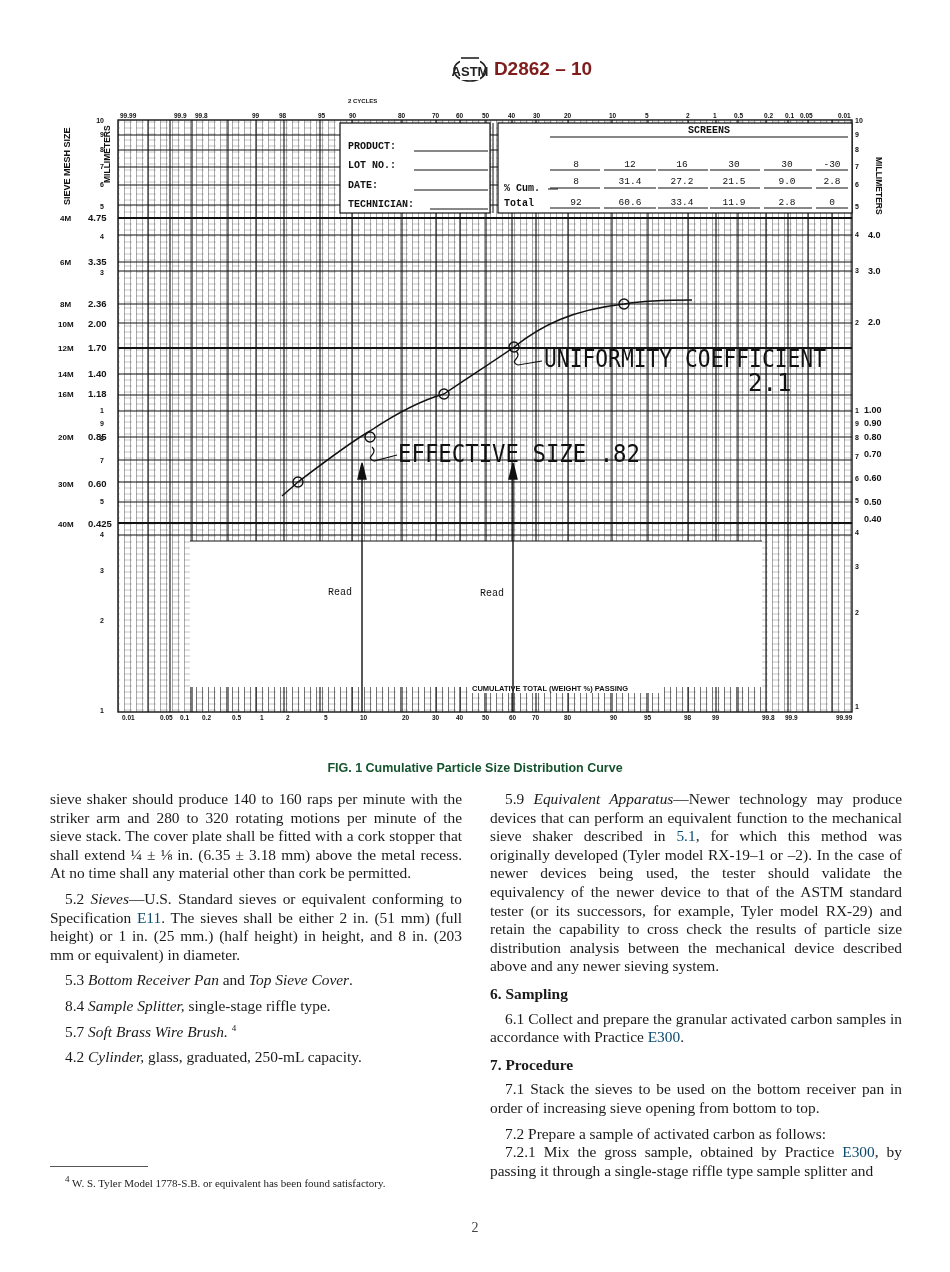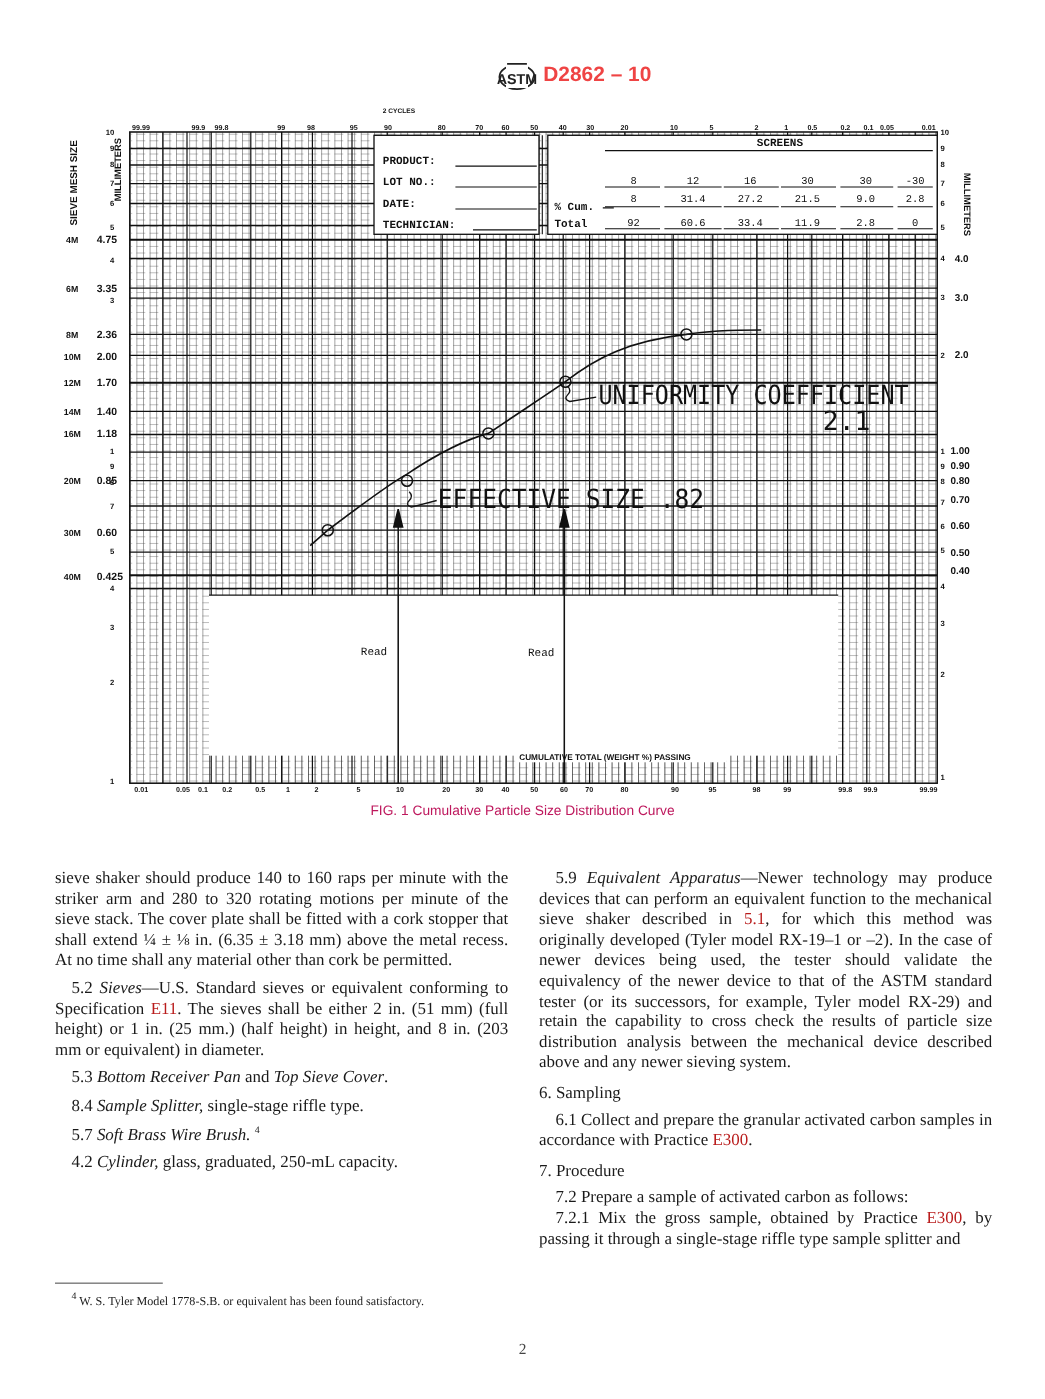--- a/index.html
+++ b/index.html
@@ -1,32 +1,32 @@
 <!DOCTYPE html>
 <html><head>
 <meta charset="utf-8">
 <style>
   html, body { margin: 0; padding: 0; background: #ffffff; }
   body { width: 950px; height: 1272px; position: relative; overflow: hidden; font-family: "Liberation Serif", serif; color: #1a1a1a; }
   .header { position: absolute; top: 52px; left: 0; width: 950px; height: 34px; display: flex; justify-content: center; align-items: center; gap: 6px; padding-left: 47px; }
   .astm-logo { width: 36px; height: 30px; }
-  .doc-id { font-family: "Liberation Sans", sans-serif; font-weight: bold; font-size: 19px; color: #ef4444; }
+  .doc-id { font-family: "Liberation Sans", sans-serif; font-weight: bold; font-size: 19px; color: #7f1d1d; }
   .figure-wrap { position: absolute; left: 52px; top: 95px; width: 846px; height: 630px; }
   .figure-wrap svg { display: block; }
-  .fig-caption { position: absolute; top: 730px; left: 0; width: 950px; text-align: center; font-family: "Liberation Sans", sans-serif; font-weight: normal; font-size: 12.5px; color: #be185d; }
+  .fig-caption { position: absolute; top: 761px; left: 0; width: 950px; text-align: center; font-family: "Liberation Sans", sans-serif; font-weight: bold; font-size: 12.5px; color: #14532d; }
   .col { position: absolute; top: 790px; width: 412px; font-size: 15.4px; line-height: 18.6px; text-align: justify; }
   .col.left { left: 50px; }
   .col.right { left: 490px; }
   .col p { margin: 0 0 7px 0; }
   .col p.cont { text-indent: 0; }
   .col p.ind { text-indent: 15px; }
   .col p.tight { margin-bottom: 0; }
-  .col h3 { font-size: 15.4px; font-weight: normal; margin: 9px 0 6px 0; }
+  .col h3 { font-size: 15.4px; font-weight: bold; margin: 9px 0 6px 0; }
   .col i { }
-  .link { color: #b91c1c; }
+  .link { color: #0c4a6e; }
   .fn-rule { position: absolute; left: 50px; top: 1166px; width: 98px; height: 1px; background: #555; }
   .footnote { position: absolute; left: 50px; top: 1177px; width: 420px; font-size: 11px; padding-left: 15px; box-sizing: border-box; }
   .footnote sup, .col sup { font-size: 9px; vertical-align: super; line-height: 0; }
   .page-num { position: absolute; top: 1220px; left: 0; width: 950px; text-align: center; font-size: 14px; color: #444; }
   .ax { font-family: "Liberation Sans", sans-serif; font-weight: bold; fill: #111; }
   .mono { font-family: "Liberation Mono", monospace; fill: #111; }
 </style>
 </head>
 <body>
 
@@ -350,17 +350,18 @@
 </div>
 
 <div class="fn-rule"></div>
 <div class="footnote"><sup>4</sup><span> W. S. Tyler Model 1778-S.B. or equivalent has been found satisfactory.</span></div>
 
 <div class="col right">
   <p class="ind"><span>5.9 </span><i>Equivalent Apparatus</i><span>—Newer technology may produce devices that can perform an equivalent function to the mechanical sieve shaker described in </span><span class="link">5.1</span><span>, for which this method was originally developed (Tyler model RX-19–1 or –2). In the case of newer devices being used, the tester should validate the equivalency of the newer device to that of the ASTM standard tester (or its successors, for example, Tyler model RX-29) and retain the capability to cross check the results of particle size distribution analysis between the mechanical device described above and any newer sieving system.</span></p>
   <h3>6.  Sampling</h3>
   <p class="ind"><span>6.1 Collect and prepare the granular activated carbon samples in accordance with Practice </span><span class="link">E300</span><span>.</span></p>
   <h3>7.  Procedure</h3>
+  <p class="ind">7.1  Stack the sieves to be used on the bottom receiver pan in order of increasing sieve opening from bottom to top.</p>
   <p class="ind tight">7.2  Prepare a sample of activated carbon as follows:</p>
   <p class="ind"><span>7.2.1  Mix the gross sample, obtained by Practice </span><span class="link">E300</span><span>, by passing it through a single-stage riffle type sample splitter and</span></p>
 </div>
 
 <div class="page-num">2</div>
 
 </body></html>

